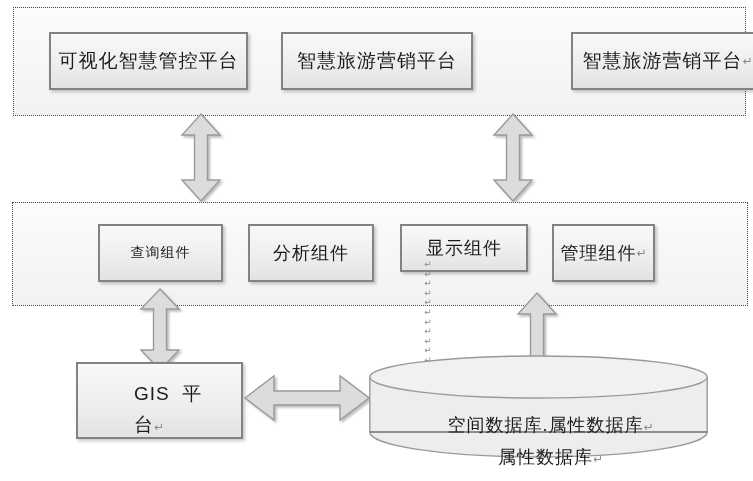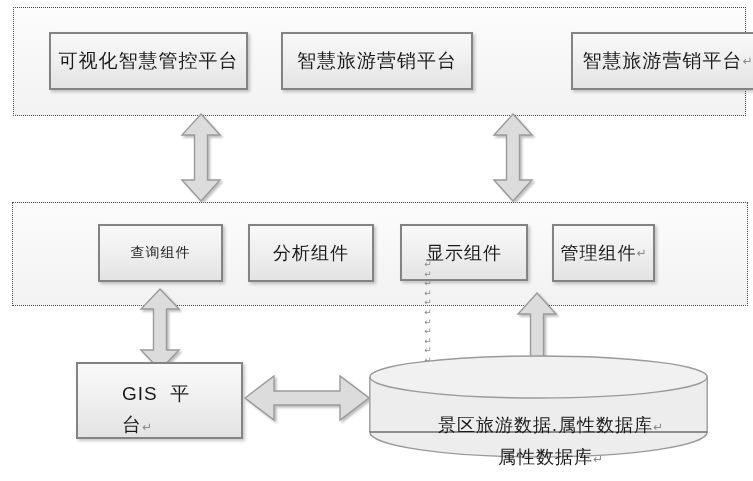--- a/index.html
+++ b/index.html
@@ -18,21 +18,21 @@
     background:linear-gradient(to bottom,#f9f9f9 0%,#eeeeee 55%,#e3e3e3 100%);
     box-shadow:2px 2px 3px rgba(0,0,0,0.22);
     display:flex;align-items:center;justify-content:center;
     font-size:19px;letter-spacing:1px;white-space:pre;
   }
   .node .ret,.ret{
     font-size:12px;color:#8a8a8a;letter-spacing:0;
   }
   .gis-node{
     justify-content:flex-start;align-items:flex-start;
-    padding:14px 0 0 44px;line-height:31px;font-size:19px;
+    padding:14px 0 0 56px;line-height:31px;font-size:19px;
     flex-direction:column;
   }
   .arrow-svg{position:absolute;overflow:visible;}
   .arrow-shape{
     fill:#dcdcdc;stroke:#9a9a9a;stroke-width:1.4;
     filter:drop-shadow(2px 2px 1px rgba(0,0,0,0.25));
   }
   .cyl-text{
     position:absolute;left:369px;width:339px;text-align:center;
     font-size:18px;letter-spacing:1px;white-space:pre;
@@ -67,21 +67,21 @@
   </svg>
 
   <div class="container" style="left:12px;top:202px;width:736px;height:104px;"></div>
 
   <div class="node" style="left:98px;top:224px;width:125px;height:58px;font-size:14px;">
     <span>查询组件</span><span class="ret"></span>
   </div>
   <div class="node" style="left:248px;top:224px;width:126px;height:58px;font-size:18px;">
     <span>分析组件</span><span class="ret"></span>
   </div>
-  <div class="node" style="left:400px;top:224px;width:128px;height:57px;font-size:18px;">
+  <div class="node" style="left:400px;top:224px;width:128px;height:48px;font-size:18px;">
     <span>显示组件</span><span class="ret"></span>
   </div>
   <div class="node" style="left:552px;top:224px;width:103px;height:58px;font-size:18px;">
     <span>管理组件</span><span class="ret">↵</span>
   </div>
 
   <div class="return-column" style="left:420px;top:260px;width:16px;">
       <span>↵</span>
       <span>↵</span>
       <span>↵</span>
@@ -116,19 +116,19 @@
 
   <svg class="arrow-svg" style="left:369px;top:355px;" width="339" height="104" viewBox="0 0 339 104">
     <path d="M0.8,22 A168.7,21 0 0 1 338.2,22 L338.2,77 A168.7,25 0 0 1 0.8,77 Z" fill="#ededed" stroke="none"></path>
     <ellipse cx="169.5" cy="22" rx="168.7" ry="21" fill="#f1f1f1" stroke="#9a9a9a" stroke-width="1.4"></ellipse>
     <path d="M0.8,22 L0.8,77 M338.2,22 L338.2,77" fill="none" stroke="#9a9a9a" stroke-width="1.4"></path>
     <path d="M0.8,77 A168.7,25 0 0 0 338.2,77" fill="none" stroke="#9a9a9a" stroke-width="1.4"></path>
     <path d="M0.8,77 L338.2,77" fill="none" stroke="#6e6e6e" stroke-width="1.6"></path>
   </svg>
 
   <div class="cyl-text" style="top:392px;">
-    <span>景区旅游数据.属性数据库</span><span class="ret">↵</span>
+    <span>空间数据库.属性数据库</span><span class="ret">↵</span>
   </div>
   <div class="cyl-text" style="top:424px;">
     <span>属性数据库</span><span class="ret">↵</span>
   </div>
 
 </div>
 
 </body></html>

